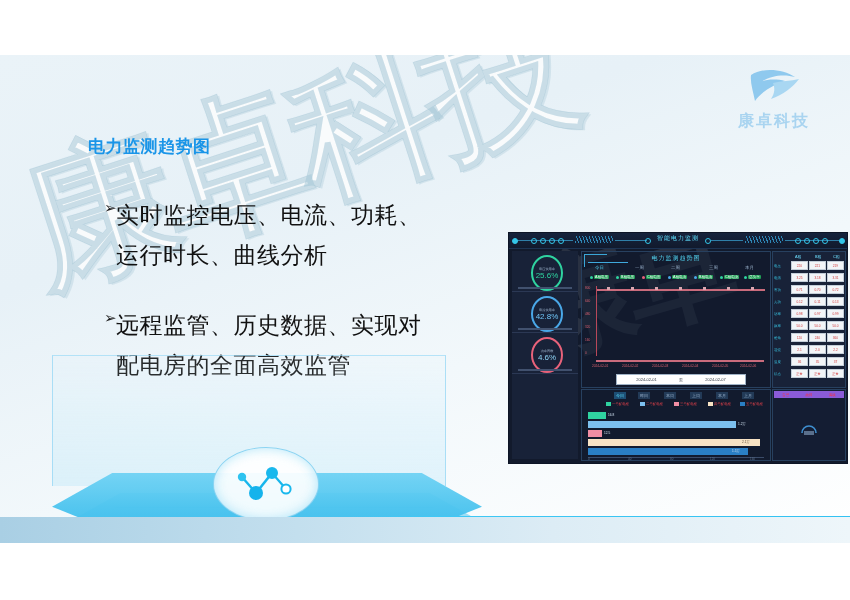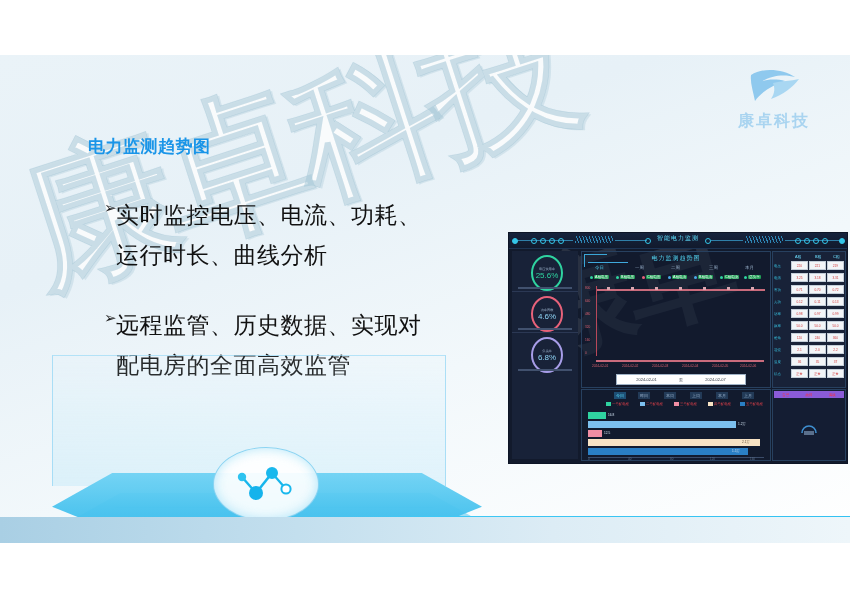--- a/index.html
+++ b/index.html
@@ -291,30 +291,30 @@
 
     <div id="gauge-col">
       <div class="gauge-row">
         <div class="gauge-ring" style="border-color:#2fd3a0;">
           <span class="gauge-lbl">电压使用率</span>
           <span class="gauge-val" style="color:#2fd3a0;">25.6%</span>
         </div>
         <div class="gauge-bar"></div>
       </div>
       <div class="gauge-row">
+        <div class="gauge-ring" style="border-color:#4aa8e8;">
+          <span class="gauge-lbl">电流使用率</span>
+          <span class="gauge-val" style="color:#6fc4f5;">42.8%</span>
+        </div>
+        <div class="gauge-bar"></div>
+      </div>
+      <div class="gauge-row">
         <div class="gauge-ring" style="border-color:#e8627a;">
           <span class="gauge-lbl">功率因数</span>
           <span class="gauge-val" style="color:#8fd4f5;">4.6%</span>
-        </div>
-        <div class="gauge-bar"></div>
-      </div>
-      <div class="gauge-row" style="border-bottom:none;">
-        <div class="gauge-ring" style="border-color:#a79de8;">
-          <span class="gauge-lbl">负载率</span>
-          <span class="gauge-val" style="color:#8fd4f5;">6.8%</span>
         </div>
         <div class="gauge-bar"></div>
       </div>
     </div>
 
     <div id="center">
       <div id="center-corner"></div>
       <div id="center-title">电力监测趋势图</div>
 
       <div id="tabs">

